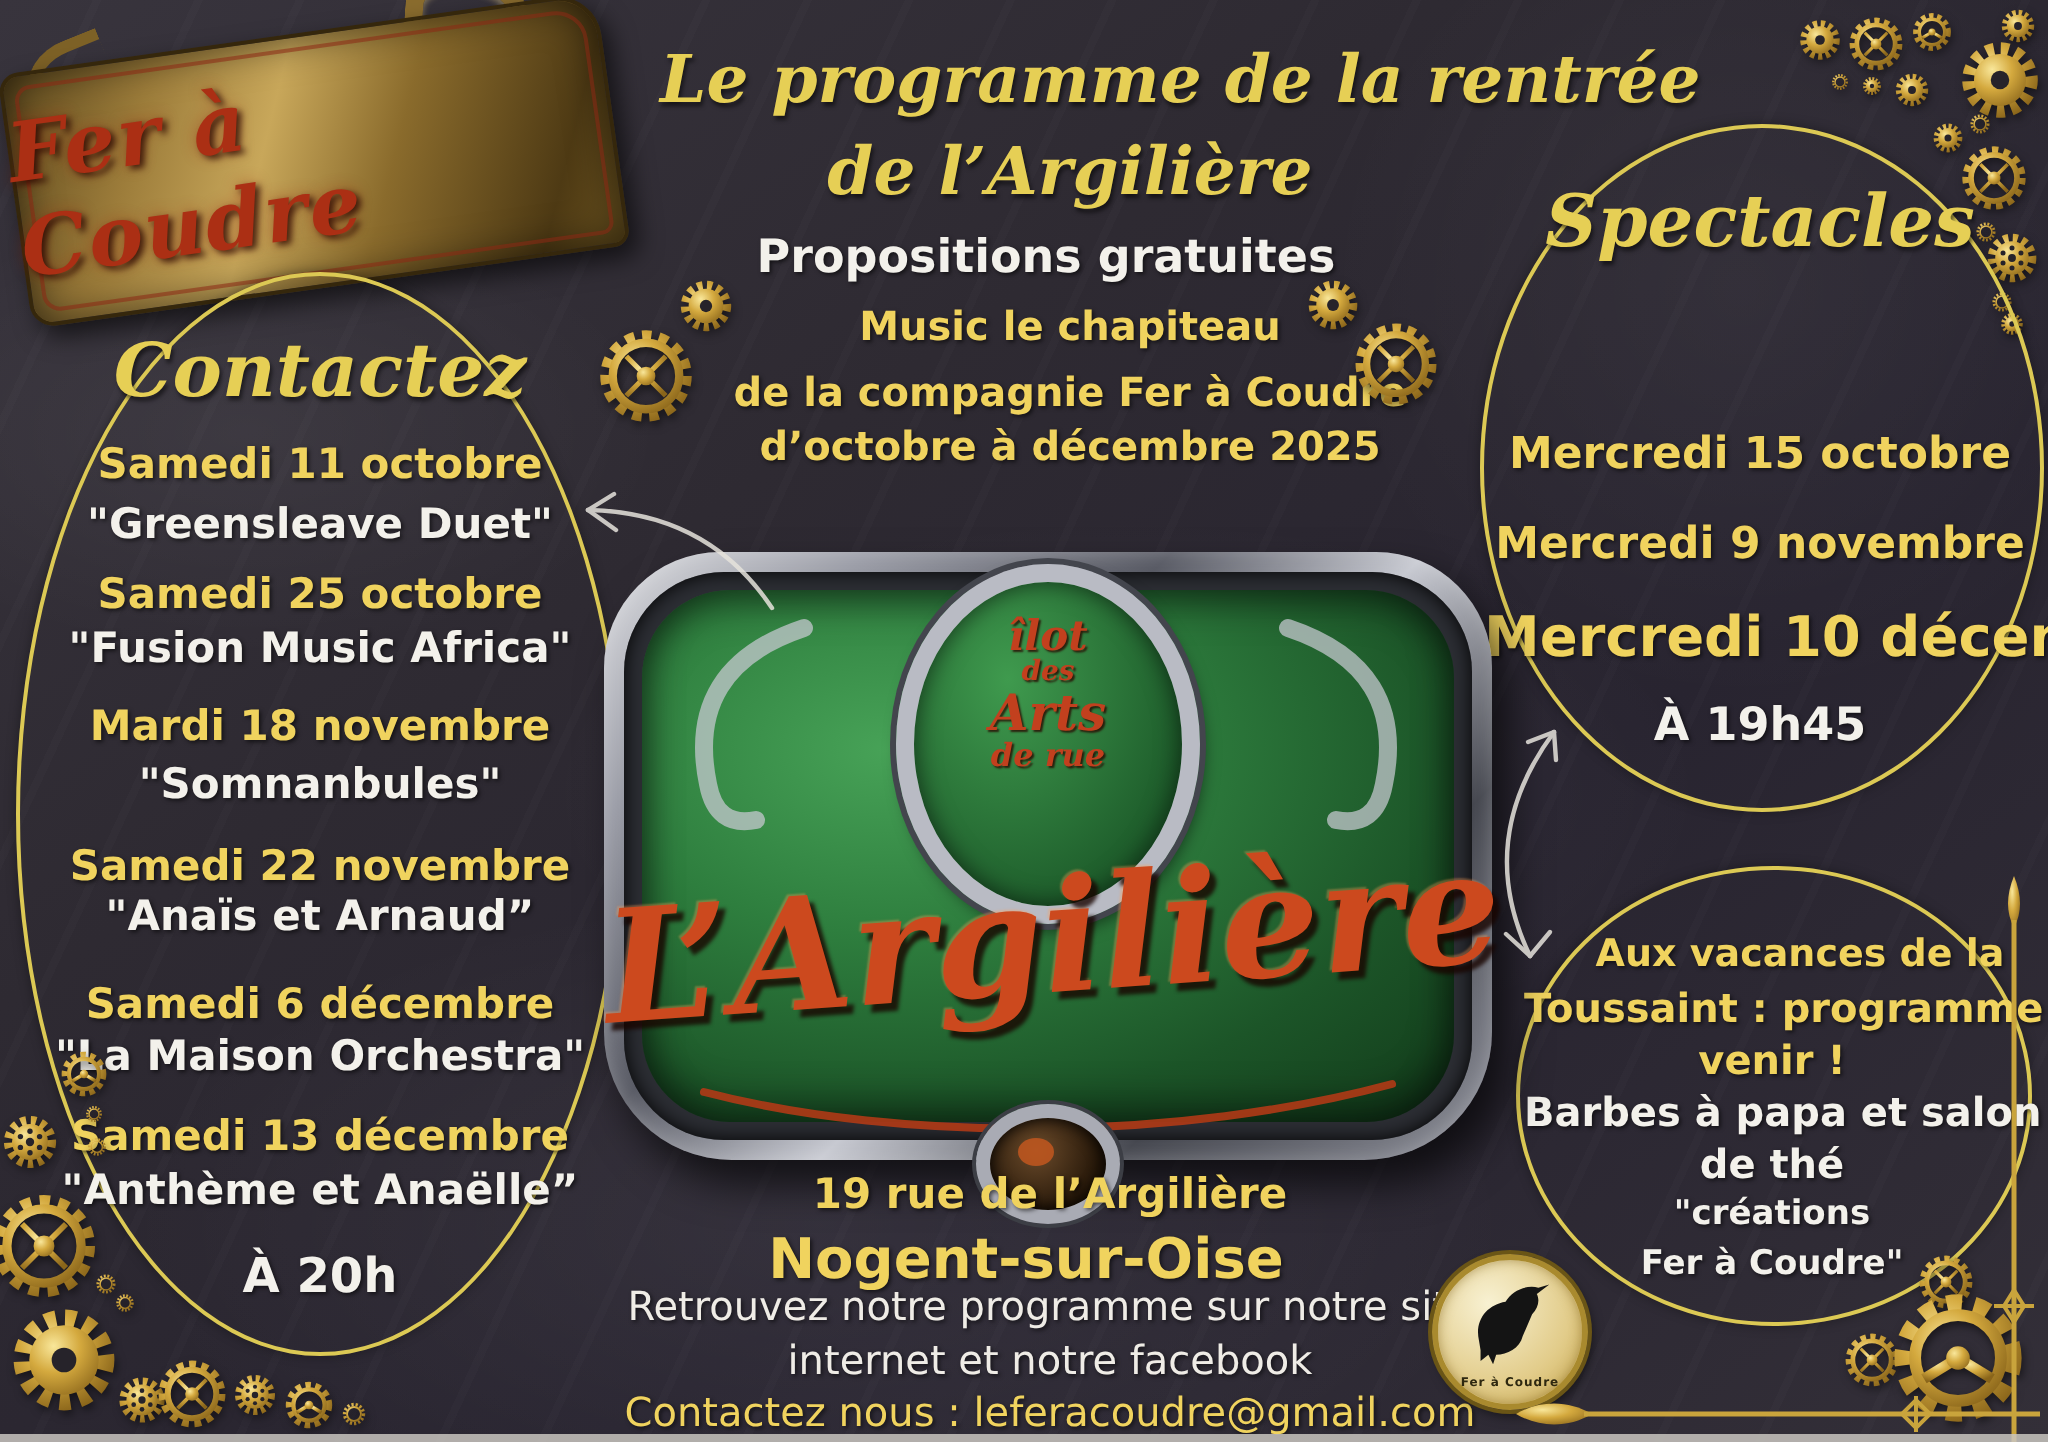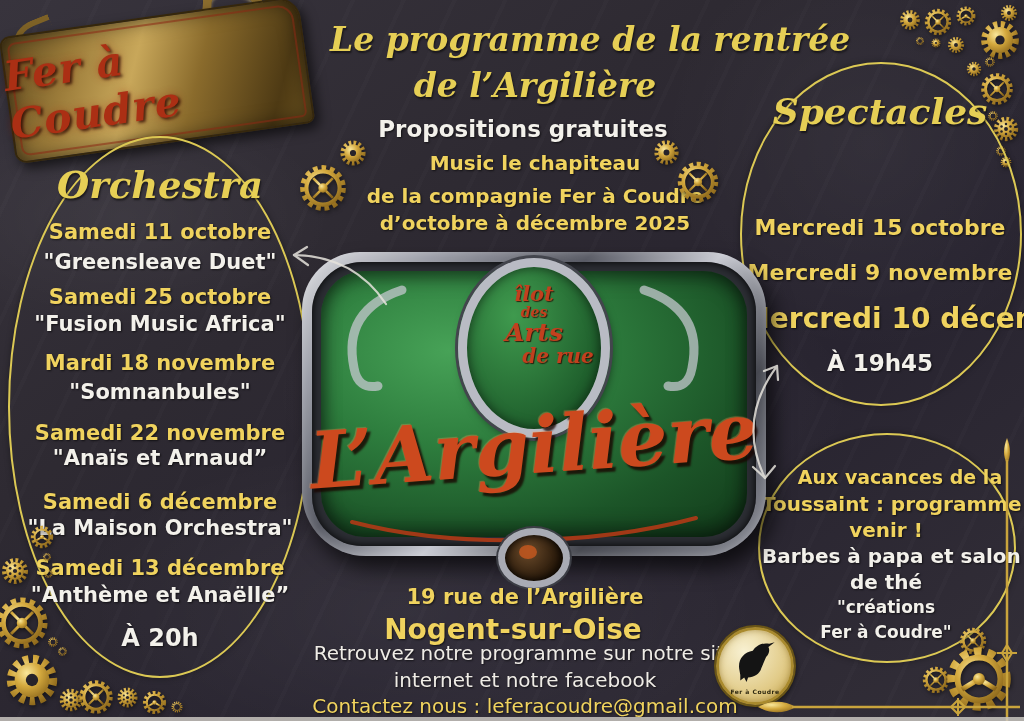--- a/index.html
+++ b/index.html
@@ -35,21 +35,21 @@
     box-shadow:inset 0 2px 3px rgba(255,230,150,.4);}
   .sign-curl{position:absolute;left:14px;top:-12px;width:36px;height:24px;border:6px solid #7d6126;
     border-right:none;border-bottom:none;border-radius:60% 0 0 0;transform:rotate(-14deg);}
   .sign-text{position:absolute;inset:0;display:flex;align-items:center;justify-content:center;
     font-family:"DejaVu Serif","Liberation Serif",serif;font-style:italic;font-weight:bold;
     font-size:41px;color:#ab2f14;letter-spacing:1px;
     text-shadow:2px 2px 3px rgba(40,5,0,.75),0 0 8px rgba(150,40,10,.45);}
   .sign-rim{position:absolute;inset:7px;border:2px solid rgba(140,40,20,.55);border-radius:8px 16px 6px 9px;}
 
   
-  .plaque{left:302px;top:252px;width:444px;height:304px;padding-left:20px;}
+  .plaque{left:302px;top:276px;width:444px;height:304px;}
   .pl-frame{position:absolute;inset:0;border-radius:58px 58px 64px 64px;
     background:linear-gradient(135deg,#dcdde1 0%,#9a9ca6 18%,#585a64 38%,#c7c9d1 55%,#45474f 75%,#8e909a 100%);
     box-shadow:8px 12px 20px rgba(0,0,0,.65),inset 0 0 10px rgba(255,255,255,.25);}
   .pl-rim{position:absolute;inset:10px;border-radius:50px;background:#2c2e34;box-shadow:inset 0 0 10px #000;}
   .pl-green{position:absolute;inset:19px;border-radius:44px;
     background:radial-gradient(ellipse at 30% 30%,#47a257 0%,#2e7e3e 35%,#1c5528 70%,#123a1a 100%);
     box-shadow:inset 0 6px 18px rgba(0,0,0,.5),inset 0 -8px 20px rgba(0,0,0,.45);}
   .pl-medal{position:absolute;left:50%;top:6px;transform:translateX(-50%);width:134px;height:162px;
     border-radius:50%;border:9px solid #b9bbc4;
     background:radial-gradient(ellipse at 35% 30%,#3f9a4e,#1d5b2a 75%);
@@ -241,21 +241,21 @@
         <use href="#gear-ring"></use>
       </svg>
     </div>
   <div class="g" style="left:1000px;top:156px;width:12px;height:12px;">
       <svg>
         <use href="#gear-solid"></use>
       </svg>
     </div>
 
   <div class="oval" style="left:8px;top:136px;width:300px;height:538px;"></div>
-  <div class="abs script ctr" style="left:30px;top:163px;width:260px;font-size:37px;">Orchestra</div>
+  <div class="abs script ctr" style="left:30px;top:163px;width:260px;font-size:37px;">Contactez</div>
 
   <div class="abs goldtxt ctr" style="left:15px;top:220px;width:290px;font-size:21px;">Samedi 11 octobre</div>
   <div class="abs whitetxt ctr" style="left:15px;top:250px;width:290px;font-size:21px;">"Greensleave Duet"</div>
   <div class="abs goldtxt ctr" style="left:15px;top:285px;width:290px;font-size:21px;">Samedi 25 octobre</div>
   <div class="abs whitetxt ctr" style="left:15px;top:312px;width:290px;font-size:21px;">"Fusion Music Africa"</div>
   <div class="abs goldtxt ctr" style="left:15px;top:351px;width:290px;font-size:21px;">Mardi 18 novembre</div>
   <div class="abs whitetxt ctr" style="left:15px;top:380px;width:290px;font-size:21px;">"Somnanbules"</div>
   <div class="abs goldtxt ctr" style="left:15px;top:421px;width:290px;font-size:21px;">Samedi 22 novembre</div>
   <div class="abs whitetxt ctr" style="left:15px;top:446px;width:290px;font-size:21px;">"Anaïs et Arnaud”</div>
   <div class="abs goldtxt ctr" style="left:15px;top:490px;width:290px;font-size:21px;">Samedi 6 décembre</div>
@@ -287,21 +287,21 @@
     <svg class="curl" style="left:22px;top:30px;" width="90" height="120">
       <path d="M78,8 Q18,28 30,86 Q34,108 54,104" fill="none" stroke="#c9cbd3" stroke-width="9" stroke-linecap="round" opacity=".8"></path>
     </svg>
     <svg class="curl" style="left:330px;top:30px;" width="90" height="120">
       <path d="M12,8 Q72,28 60,86 Q56,108 36,104" fill="none" stroke="#c9cbd3" stroke-width="9" stroke-linecap="round" opacity=".8"></path>
     </svg>
     <div class="pl-medal">
       <div style="margin-top:16px;font-size:21px;">îlot</div>
       <div style="font-size:14px;">des</div>
       <div style="font-size:25px;">Arts</div>
-      <div style="font-size:20px;margin-left:24px;">de rue</div>
+      <div style="font-size:16px;">de rue</div>
     </div>
     <div class="pl-name">L’Argilière</div>
     <svg class="pl-swash" width="364" height="30">
       <path d="M10,8 C110,34 250,32 354,4" fill="none" stroke="#b03a16" stroke-width="4" stroke-linecap="round" opacity=".9"></path>
     </svg>
     <div class="pl-bmedal"></div>
   </div>
 
   <svg class="abs" style="left:280px;top:240px;" width="110" height="70">
     <g stroke="#e6e3dc" stroke-width="2.2" fill="none" opacity=".85" stroke-linecap="round">

